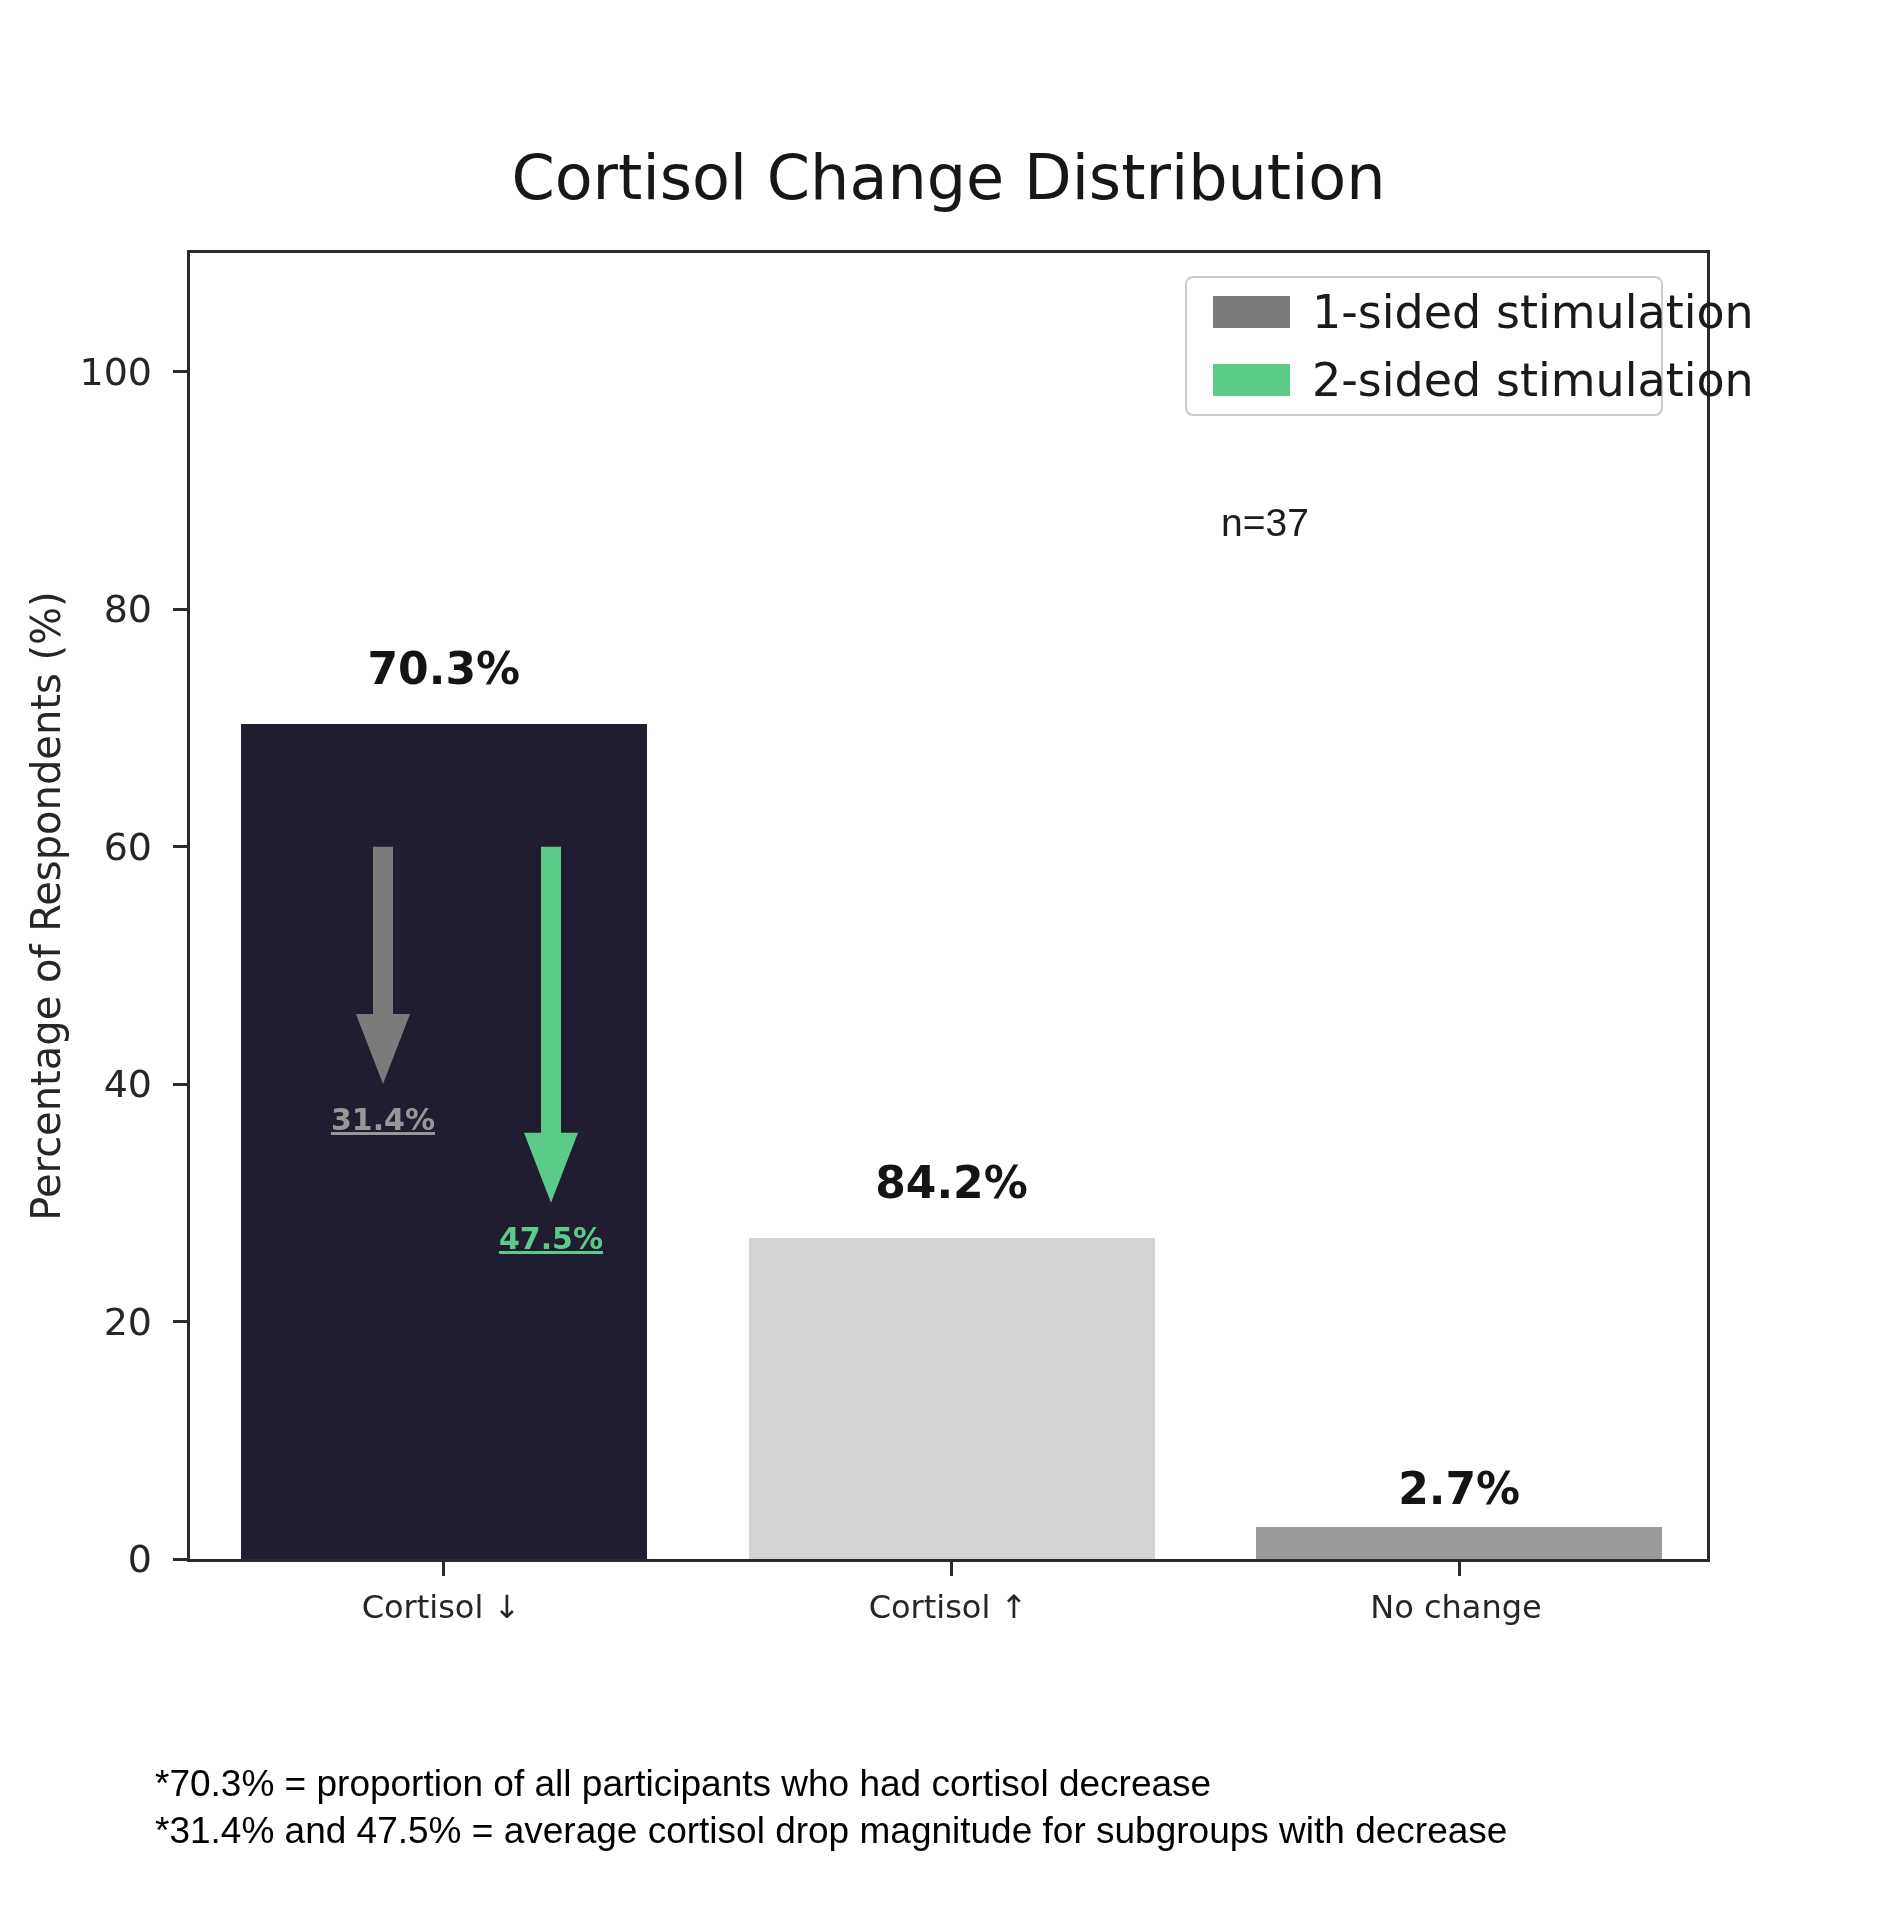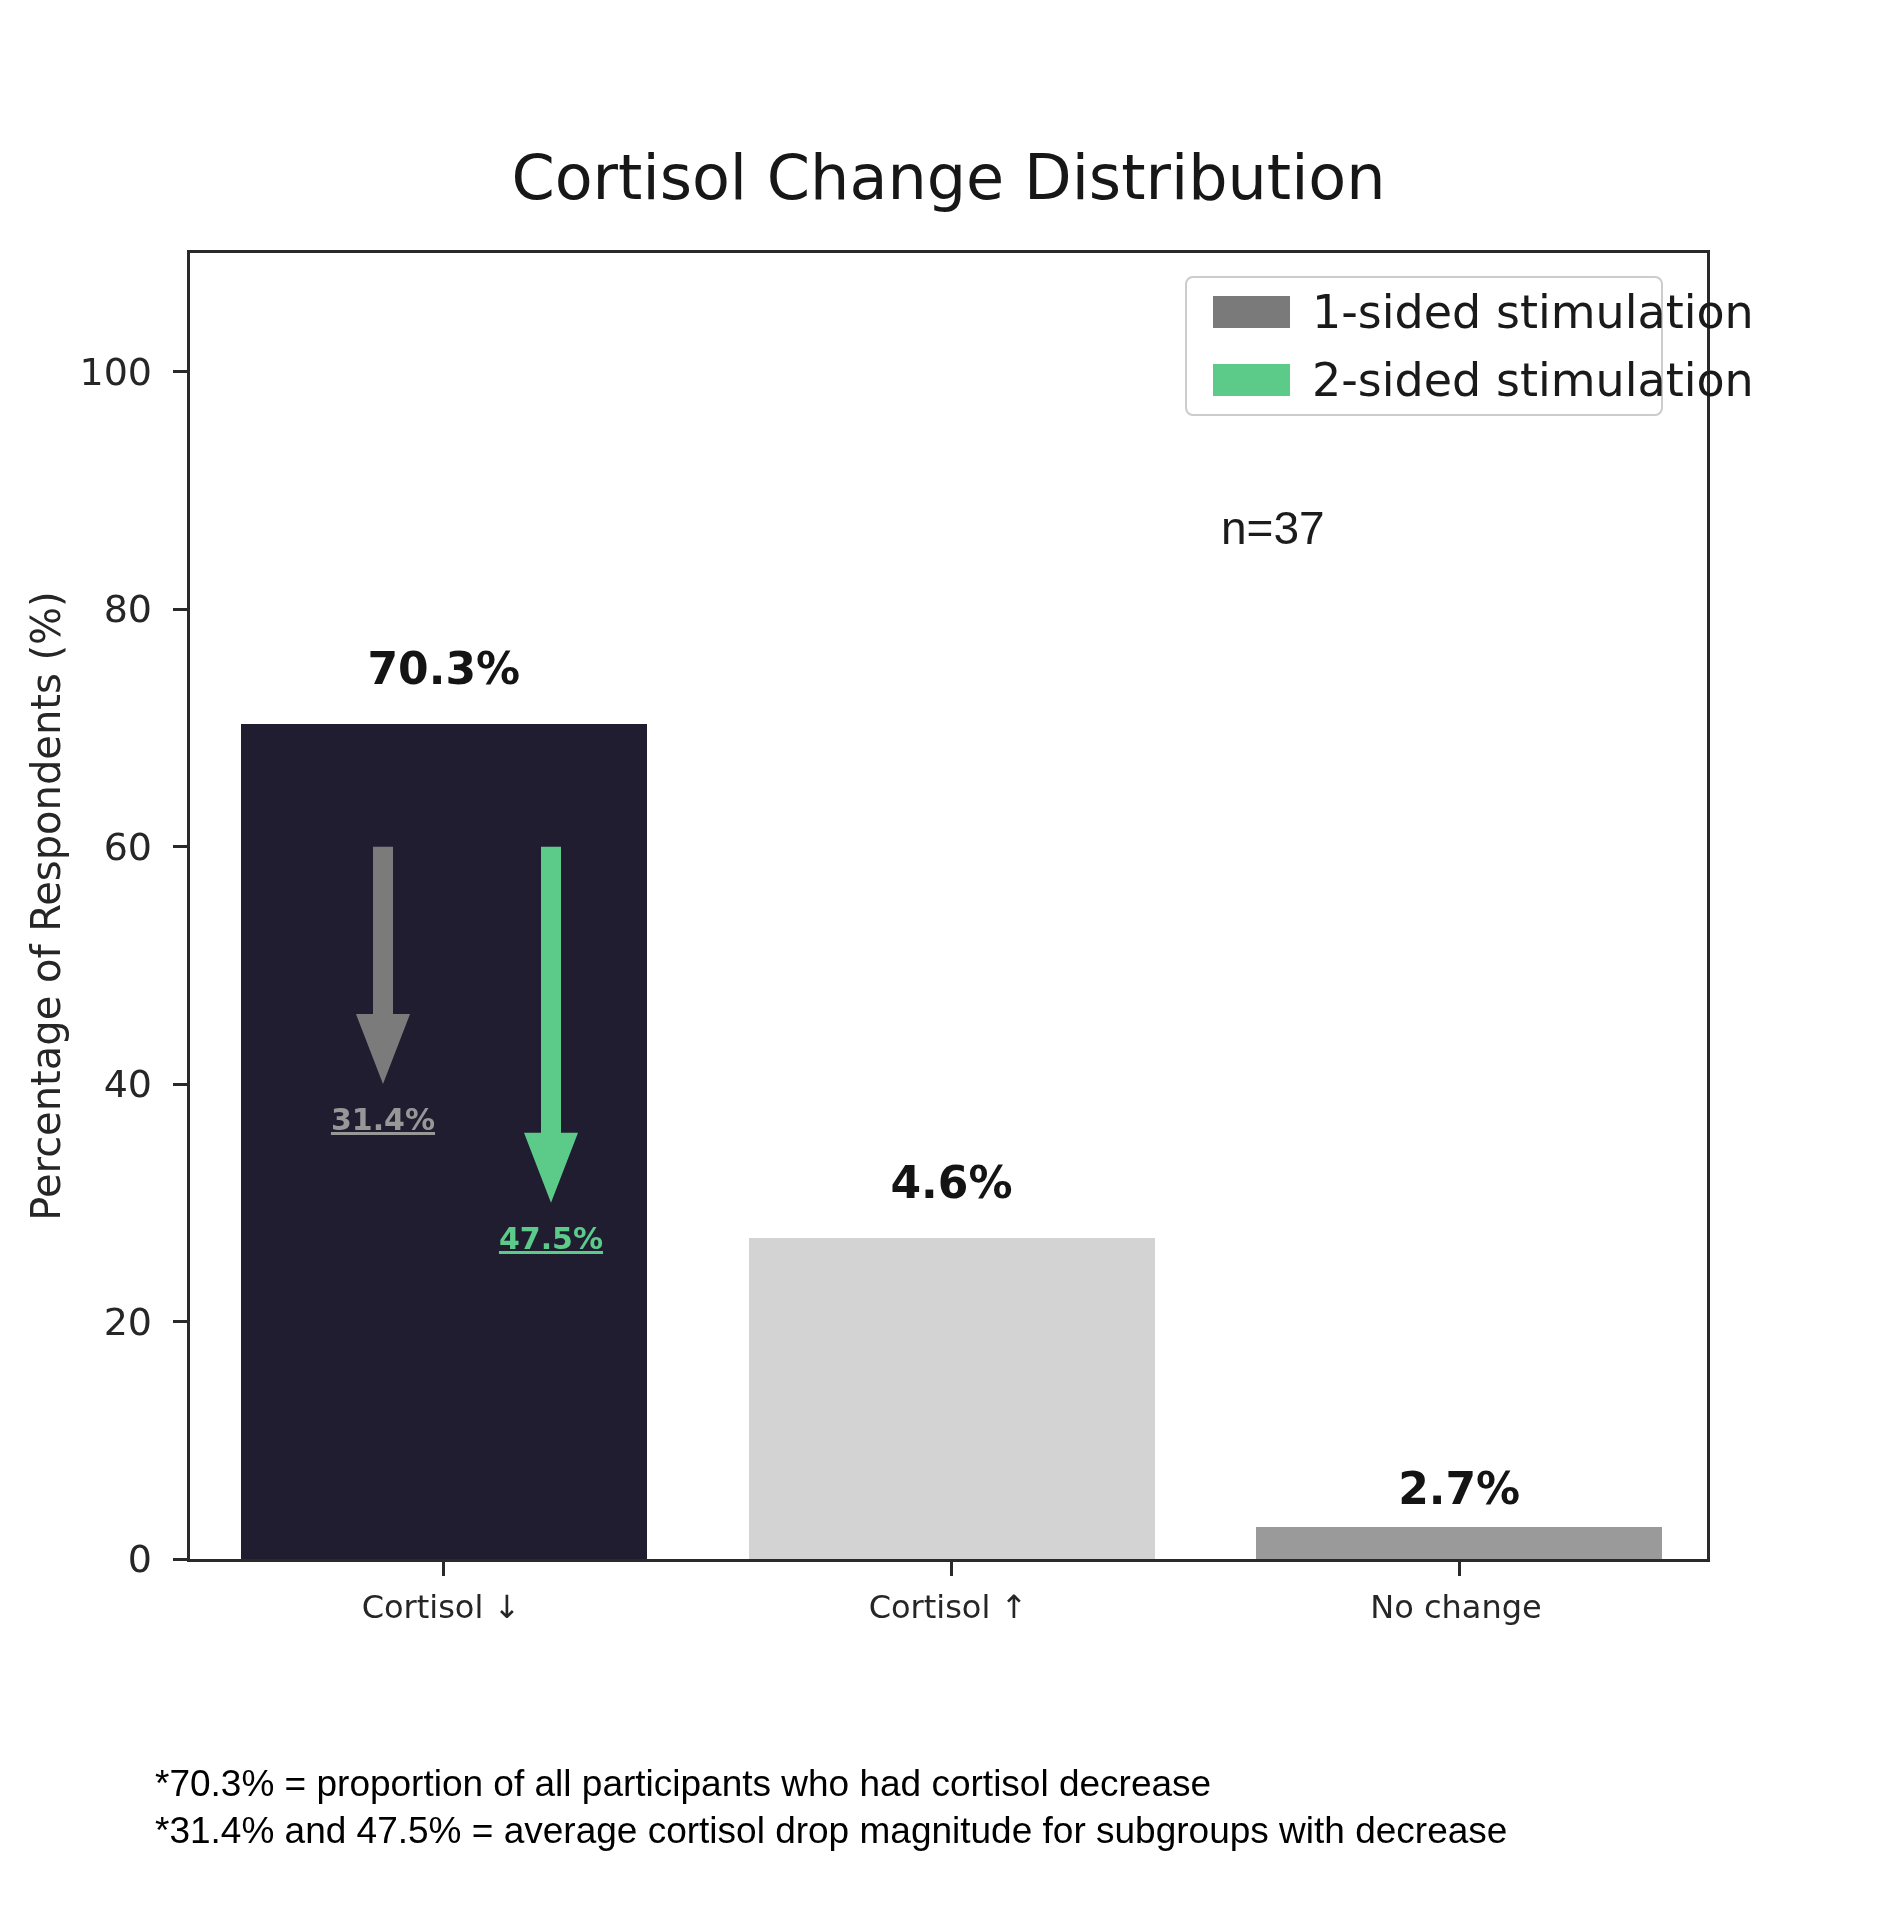--- a/index.html
+++ b/index.html
@@ -22,21 +22,21 @@
   .arrow-label{position:absolute;width:300px;text-align:center;font-size:30px;font-weight:bold;text-decoration:underline;}
   .xtick-mark{position:absolute;bottom:-17px;width:3px;height:14px;background:#2a2a2a;}
   .xtick-label{position:absolute;top:1588px;width:400px;text-align:center;
                font-size:32px;color:#262626;}
   .legend{position:absolute;left:995px;top:23px;width:478px;height:140px;box-sizing:border-box;
           background:rgba(255,255,255,0.92);border:2px solid #cccccc;border-radius:8px;
           display:flex;flex-direction:column;justify-content:center;gap:14px;padding:0 26px;}
   .legend-row{display:flex;align-items:center;gap:22px;}
   .legend-swatch{width:77px;height:32px;flex:0 0 auto;}
   .legend-label{font-size:46px;color:#1a1a1a;white-space:nowrap;}
-  .n-annotation{position:absolute;left:1218px;top:498px;font-size:46px;color:#1c1c1c;
+  .n-annotation{position:absolute;left:1218px;top:498px;font-size:39px;color:#1c1c1c;
                 font-family:"Liberation Sans",sans-serif;}
   .footnotes{position:absolute;left:155px;top:1760px;font-family:"Liberation Sans",sans-serif;
              font-size:37px;line-height:47px;color:#000000;}
 </style>
 </head>
 <body>
 
 <div class="canvas">
 
   <div class="chart-title">Cortisol Change Distribution</div>
@@ -68,21 +68,21 @@
     <div class="ytick" style="top: 1306px;">
       <div class="ytick-mark"></div>
       <div class="ytick-label">0</div>
     </div>
 
     <div class="bar" style="left: 50.8px; height: 834.7px; background: rgb(33, 29, 49);"></div>
     <div class="bar" style="left: 558.5px; height: 320.6px; background: rgb(211, 211, 211);"></div>
     <div class="bar" style="left: 1066.2px; height: 32.1px; background: rgb(154, 154, 154);"></div>
 
     <div class="bar-value-label" style="left: 53.8px; bottom: 864.7px;">70.3%</div>
-    <div class="bar-value-label" style="left: 561.5px; bottom: 350.6px;">4.6%</div>
+    <div class="bar-value-label" style="left: 561.5px; bottom: 350.6px;">84.2%</div>
     <div class="bar-value-label" style="left: 1069.2px; bottom: 45px;">2.7%</div>
 
     <svg id="arrow-svg" class="arrows-layer">
         <polygon points="183,593.6363636363636 203,593.6363636363636 203,761.090909090909 220,761.090909090909 193,831.090909090909 166,761.090909090909 183,761.090909090909" fill="#7b7b7b"></polygon>
         <polygon points="351,593.6363636363636 371,593.6363636363636 371,879.8181818181818 388,879.8181818181818 361,949.8181818181818 334,879.8181818181818 351,879.8181818181818" fill="#5ccb8a"></polygon>
       </svg>
 
     <div class="arrow-label" style="left: 43px; top: 849.1px; color: rgb(151, 151, 151);">31.4%</div>
     <div class="arrow-label" style="left: 211px; top: 967.8px; color: rgb(92, 203, 138);">47.5%</div>
 

